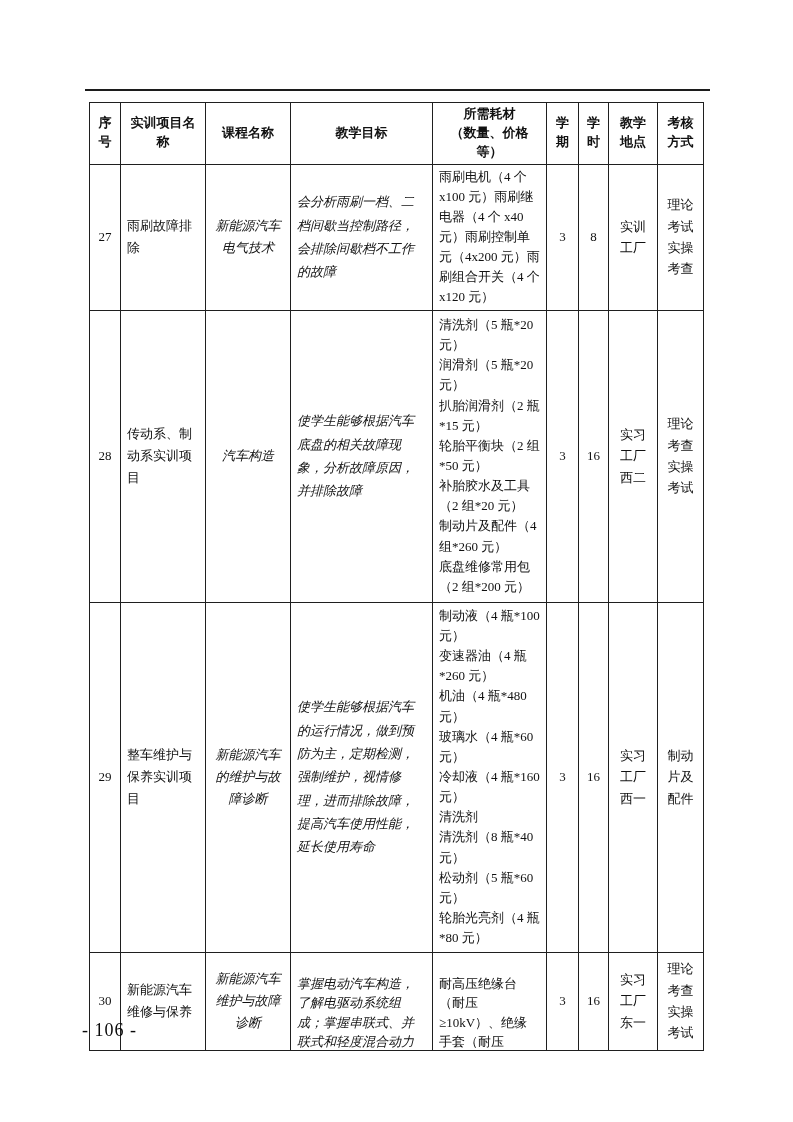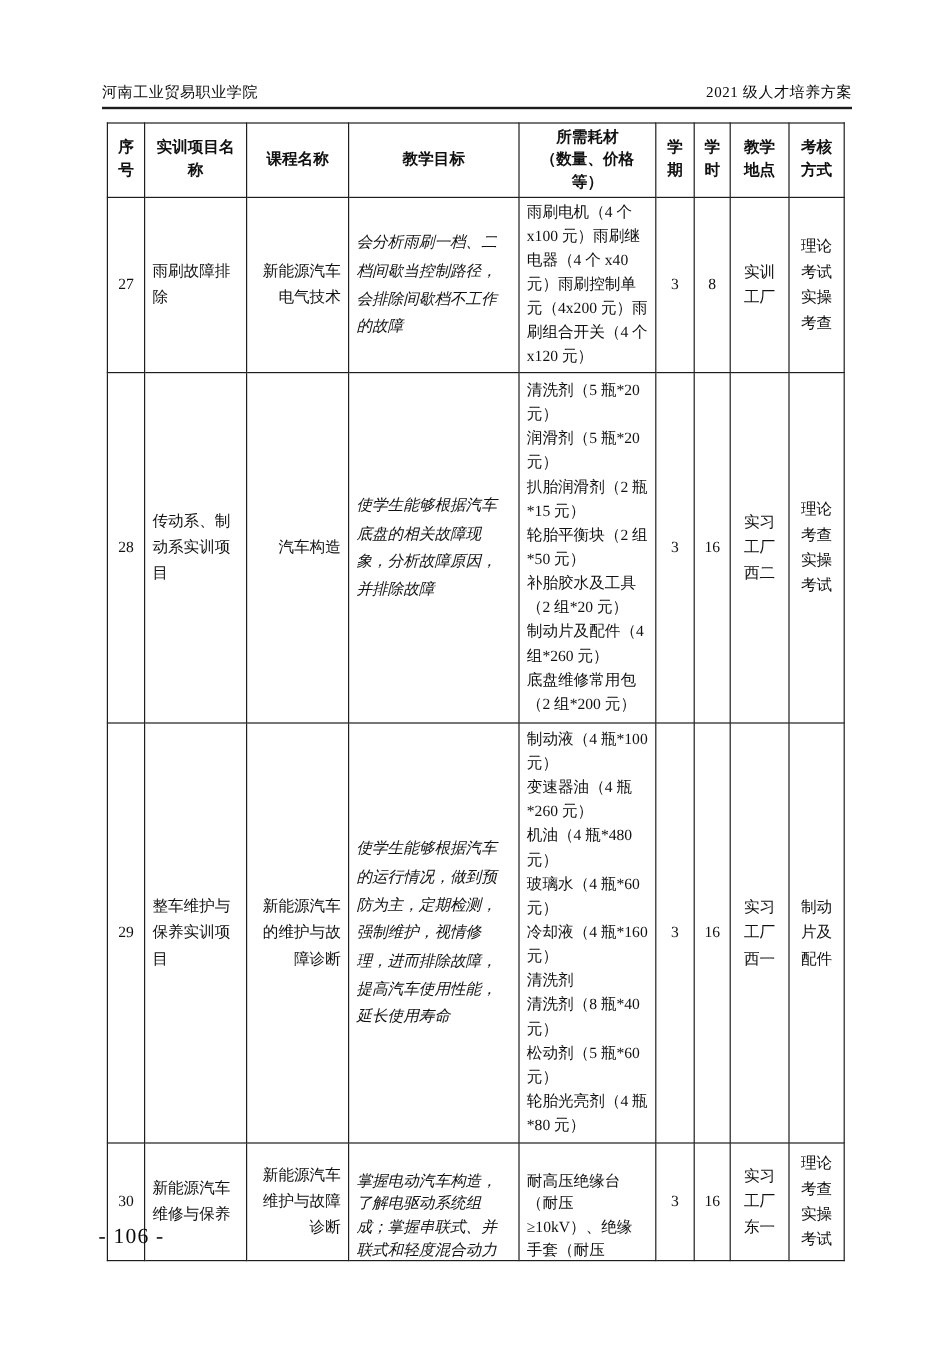--- a/index.html
+++ b/index.html
@@ -38,21 +38,21 @@
     overflow-wrap:anywhere;
   }
   thead th{
     font-weight:bold;text-align:center;
     font-size:13px;line-height:1.45;
     padding:4px 4px;white-space:pre-line;
   }
   th.h-project{padding:4px 16px;}
   td.c-seq{text-align:center;}
   td.c-project{text-align:left;padding:2px 8px;line-height:1.7;}
-  td.c-course{text-align:right;padding:2px 8px;line-height:1.7;}
+  td.c-course{text-align:center;padding:2px 8px;line-height:1.7;font-style:italic;}
   td.c-objective{text-align:left;padding:2px 7px;line-height:1.8;white-space:pre-line;font-style:italic;}
   td.c-materials{text-align:left;padding:4px 6px;line-height:1.55;white-space:pre-line;}
   td.c-semester,td.c-hours{text-align:center;}
   td.c-location{text-align:center;padding:2px 6px;line-height:1.65;}
   td.c-assessment{text-align:center;padding:2px 6px;line-height:1.65;}
 
   tr.r-h{height:47px;}
   tr.r-27{height:143px;}
   tr.r-28{height:292px;}
   tr.r-29{height:350px;}
@@ -65,24 +65,20 @@
     position:absolute;left:82px;top:1020px;
     font-size:18px;letter-spacing:1px;
     font-family:"Liberation Serif","DejaVu Serif",serif;
   }
 </style>
 </head>
 <body>
 
 <div class="page">
 
-  <div class="page-header">
-    <span>河南工业贸易职业学院</span>
-    <span>2021 级人才培养方案</span>
-  </div>
   <div class="header-rule"></div>
 
   <div class="tbl-wrap">
     <table class="training">
       <colgroup>
         <col style="width:31px">
           <col style="width:85px">
           <col style="width:85px">
         <col style="width:142px">
           <col style="width:114px">

